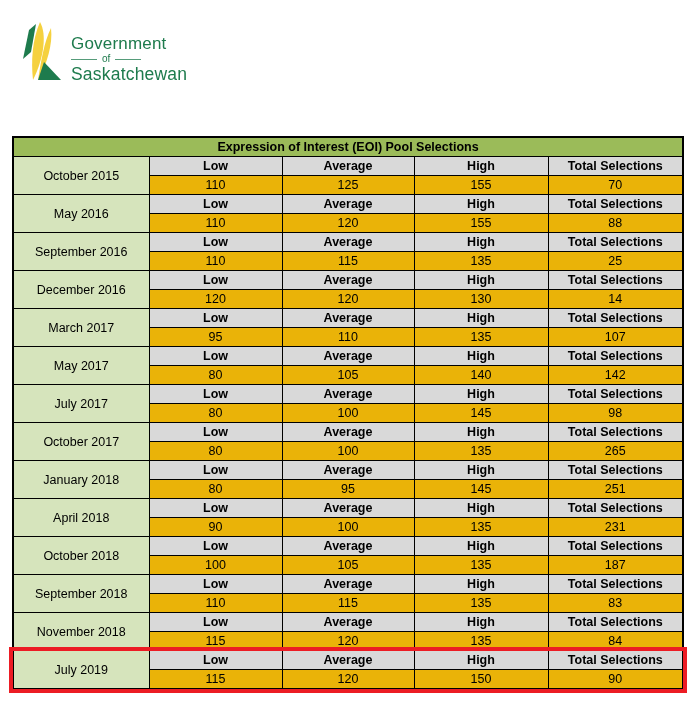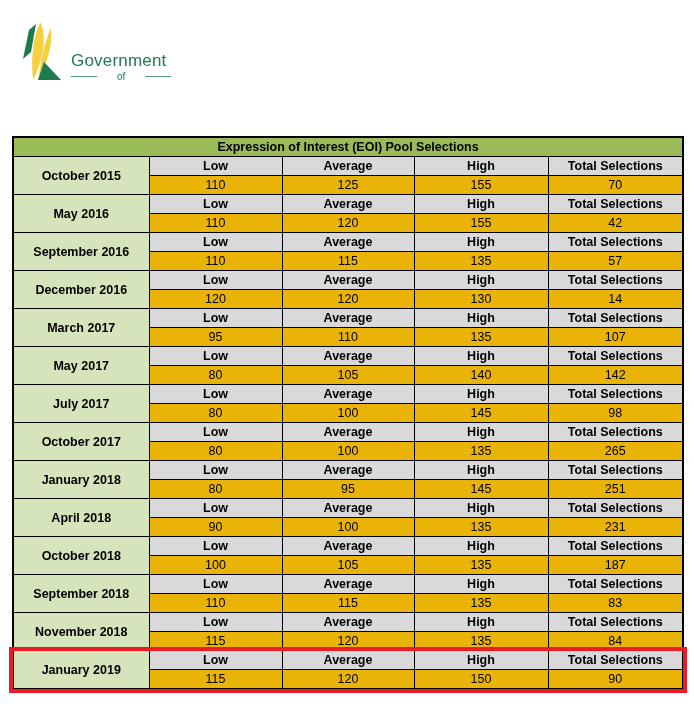--- a/index.html
+++ b/index.html
@@ -11,39 +11,39 @@
   }
 
   
   .logo {
     position:absolute; left:20px; top:22px;
     display:flex; align-items:flex-end; gap:9px;
   }
   .logo-mark { width:42px; height:62px; flex:0 0 auto; }
   .logo-text { color:var(--logo-green,#1E7B4D); line-height:1.02; }
   .logo-gov  { font-size:17px; letter-spacing:.2px; }
-  .logo-of-row { display:flex; align-items:center; gap:20px; margin:2px 0 2px 0; }
+  .logo-of-row { display:flex; align-items:center; gap:5px; margin:2px 0 2px 0; }
   .logo-of   { font-size:10px; }
   .logo-dash { height:1px; width:26px; background:var(--logo-green,#1E7B4D); opacity:.75; }
   .logo-sask { font-size:17.5px; letter-spacing:.2px; }
 
   
   .table-wrap { position:absolute; left:12px; top:136px; width:619px; }
   table.eoi {
     border-collapse:collapse; width:100%; table-layout:fixed;
     border:2px solid #000;
   }
   table.eoi td {
     border:1px solid #000;
     text-align:center; vertical-align:middle;
     height:18px; padding:0 2px;
     font-size:12.5px; overflow:hidden; white-space:nowrap;
   }
   td.title-cell  { background:var(--title-bg,#9BBB59); font-weight:bold; height:19px; }
-  td.month-cell  { background:var(--month-bg,#D6E4BC); font-weight:bold; }
+  td.month-cell  { background:var(--month-bg,#D6E4BC); font-weight:normal; }
   td.head-cell   { background:var(--header-bg,#D9D9D9); font-weight:bold;margin-left:28px; }
   td.value-cell  { background:#eab308; font-weight:normal; }
 
   .highlight-box {
     position:absolute;
     border:4px solid var(--highlight,#EC1C24);
     box-sizing:border-box;
     pointer-events:none;
   }
 </style>
@@ -63,20 +63,21 @@
 
       <polygon points="24,40 41,58 18,58" fill="#1E7B4D"></polygon>
     </svg>
     <div class="logo-text">
       <div class="logo-gov">Government</div>
       <div class="logo-of-row">
         <span class="logo-dash"></span>
         <span class="logo-of">of</span>
         <span class="logo-dash"></span>
       </div>
+      <div class="logo-sask">Saskatchewan</div>
     </div>
   </div>
 
   <div class="table-wrap">
     <table class="eoi">
       <colgroup>
         <col style="width:136px">
           <col style="width:133px">
           <col style="width:132px">
         <col style="width:134px">
@@ -104,34 +105,34 @@
             <td rowspan="2" class="month-cell">May 2016</td>
             <td class="head-cell">Low</td>
             <td class="head-cell">Average</td>
             <td class="head-cell">High</td>
             <td class="head-cell">Total Selections</td>
           </tr>
           <tr>
             <td class="value-cell">110</td>
             <td class="value-cell">120</td>
             <td class="value-cell">155</td>
-            <td class="value-cell">42</td>
+            <td class="value-cell">88</td>
           </tr>
           <tr>
             <td rowspan="2" class="month-cell">September 2016</td>
             <td class="head-cell">Low</td>
             <td class="head-cell">Average</td>
             <td class="head-cell">High</td>
             <td class="head-cell">Total Selections</td>
           </tr>
           <tr>
             <td class="value-cell">110</td>
             <td class="value-cell">115</td>
             <td class="value-cell">135</td>
-            <td class="value-cell">57</td>
+            <td class="value-cell">25</td>
           </tr>
           <tr>
             <td rowspan="2" class="month-cell">December 2016</td>
             <td class="head-cell">Low</td>
             <td class="head-cell">Average</td>
             <td class="head-cell">High</td>
             <td class="head-cell">Total Selections</td>
           </tr>
           <tr>
             <td class="value-cell">120</td>
@@ -250,21 +251,21 @@
             <td class="head-cell">High</td>
             <td class="head-cell">Total Selections</td>
           </tr>
           <tr>
             <td class="value-cell">115</td>
             <td class="value-cell">120</td>
             <td class="value-cell">135</td>
             <td class="value-cell">84</td>
           </tr>
           <tr class="hl-row">
-            <td rowspan="2" class="month-cell">January 2019</td>
+            <td rowspan="2" class="month-cell">July 2019</td>
             <td class="head-cell">Low</td>
             <td class="head-cell">Average</td>
             <td class="head-cell">High</td>
             <td class="head-cell">Total Selections</td>
           </tr>
           <tr class="hl-row">
             <td class="value-cell">115</td>
             <td class="value-cell">120</td>
             <td class="value-cell">150</td>
             <td class="value-cell">90</td>

